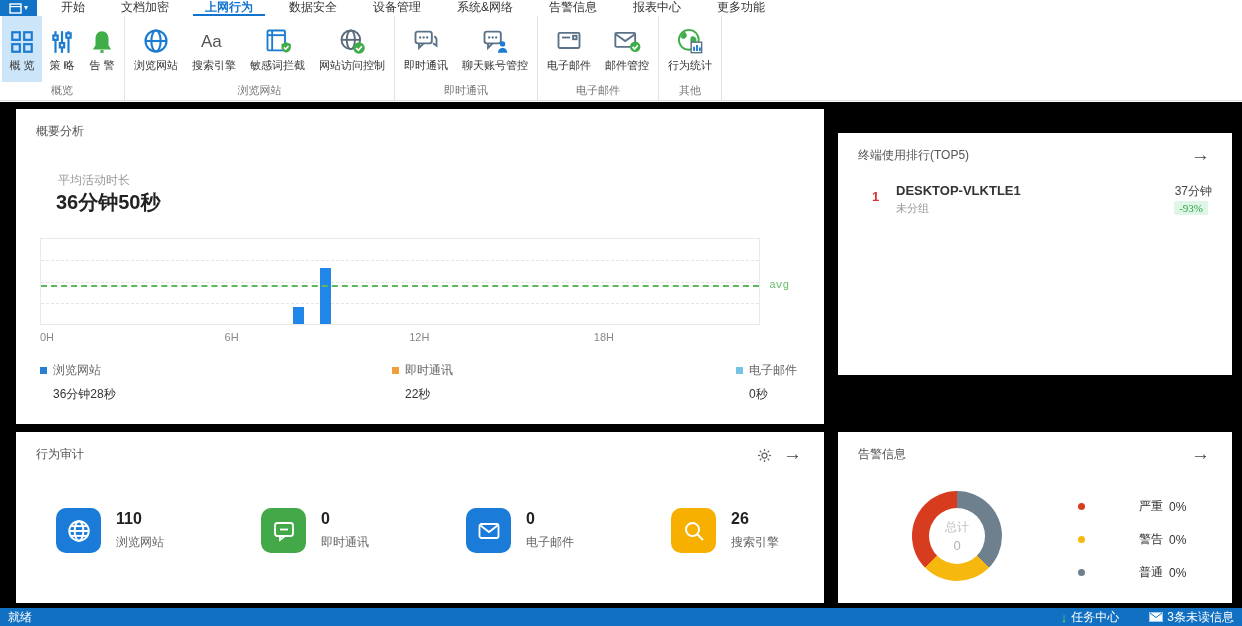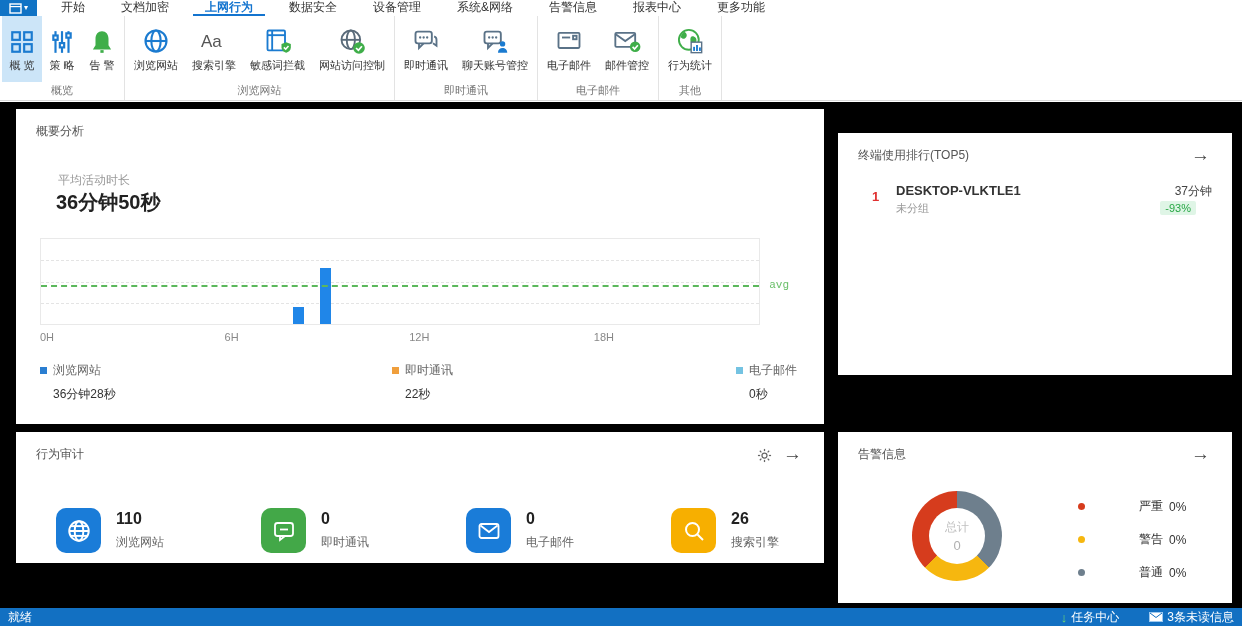--- a/index.html
+++ b/index.html
@@ -22,21 +22,21 @@
   .rbtn.active { background:#cce5f8; }
   .rbtn .ricon { height:34px; display:flex; align-items:flex-end; justify-content:center; }
   .rbtn .rlabel { font-size:11px; color:#333; margin-top:3px; white-space:nowrap; }
   .rgroup-label { text-align:center; font-size:11px; color:#777; padding:1px 0 4px; }
 
   
   .main { position:absolute; left:0; top:102px; width:1242px; height:506px; background:#000000; }
   .panel { position:absolute; background:#fff; }
   .p-summary { left:16px; top:7px;  width:808px; height:315px; }
   .p-rank    { left:838px; top:7px; width:394px; height:242px;margin-top:24px; }
-  .p-audit   { left:16px; top:330px; width:808px; height:131px; }
+  .p-audit   { left:16px; top:330px; width:808px; height:171px; }
   .p-alarm   { left:838px; top:330px; width:394px; height:171px; }
   .ptitle { position:absolute; left:20px; top:14px; font-size:12px; color:#555; }
   .arrow-btn { position:absolute; font-size:19px; color:#444; line-height:1; cursor:pointer; }
   .gear-btn { position:absolute; cursor:pointer; }
 
   
   .avg-label { position:absolute; left:42px; top:63px; font-size:12px; color:#9a9a9a; }
   .avg-value { position:absolute; left:40px; top:80px; font-size:20px; font-weight:bold; color:#222; }
   .chart { position:absolute; left:24px; top:129px; width:720px; height:87px; border:1px solid #e9e9e9; background:#fff; }
   .gridline { position:absolute; left:0; width:100%; border-top:1px dashed #e4e4e4; }
@@ -50,21 +50,21 @@
   .leg .mark { display:inline-block; width:7px; height:7px; vertical-align:middle; margin-right:6px; }
   .leg .llabel { font-size:12px; color:#666; vertical-align:middle; }
   .leg .lvalue { display:block; font-size:12px; color:#333; margin:7px 0 0 13px; }
 
   
   .rank-row { position:absolute; left:20px; top:48px; width:356px; height:40px; cursor:pointer; }
   .rank-num { position:absolute; left:14px; top:8px; font-size:13px; font-weight:bold; color:#e03131; }
   .rank-name { position:absolute; left:38px; top:2px; font-size:13px; font-weight:bold; color:#333; }
   .rank-group { position:absolute; left:38px; top:20px; font-size:11px; color:#999; }
   .rank-dur { position:absolute; right:2px; top:2px; font-size:12px; color:#444; }
-  .rank-badge { position:absolute; right:18px; top:20px; font-size:11px; color:#28a745; background:#dff5e6; padding:1px 5px; border-radius:2px; }
+  .rank-badge { position:absolute; right:6px; top:20px; font-size:11px; color:#28a745; background:#dff5e6; padding:1px 5px; border-radius:2px;font-family:Liberation Serif, serif; }
 
   
   .stat { position:absolute; top:76px; width:190px; height:50px; cursor:pointer; }
   .stat .sicon { position:absolute; left:0; top:0; width:45px; height:45px; border-radius:10px; display:flex; align-items:center; justify-content:center; }
   .stat .svalue { position:absolute; left:60px; top:2px; font-size:16px; font-weight:bold; color:#222; }
   .stat .slabel { position:absolute; left:60px; top:26px; font-size:12px; color:#666; }
   .sicon.c-blue { background:#1a7cd8; } .sicon.c-green { background:#43a848; }
   .sicon.c-blue2 { background:#1a7cd8; } .sicon.c-amber { background:#f7af00; }
 
   

